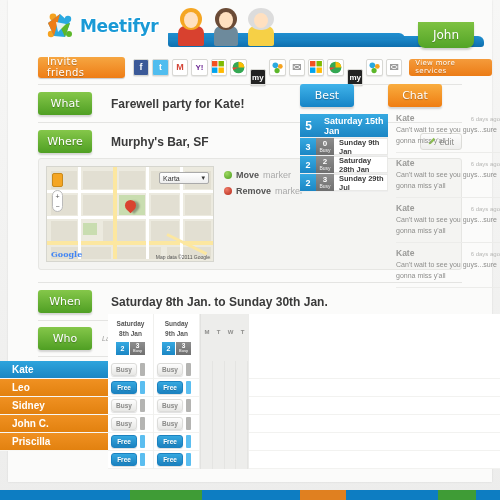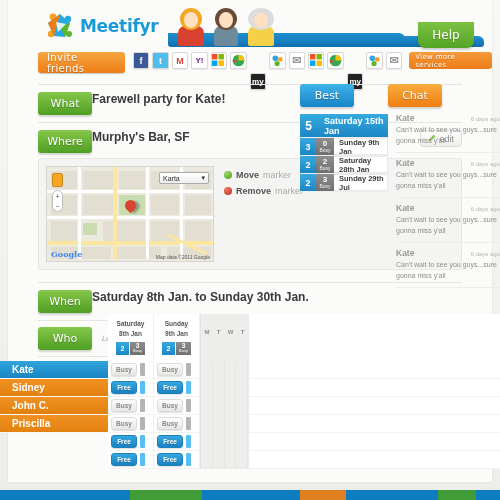--- a/index.html
+++ b/index.html
@@ -62,21 +62,21 @@
     box-shadow: 0 2px 2px rgba(0,0,0,.18);
     color: #fff; font-size: 12px;
     display: flex; align-items: center; justify-content: center;
     font-family: "DejaVu Sans", sans-serif;
     text-shadow: 0 1px 1px rgba(0,0,0,.25);
   }
 
   
   .invite-bar {
     position: absolute; left: 0; right: 0; top: 52px; height: 30px;
-    display: flex; padding-left: 30px; gap: 3px;
+    display: flex; align-items: center; padding-left: 30px; gap: 3px;
   }
   .invite-btn {
     height: 21px; padding: 0 9px;
     background: linear-gradient(180deg,#f6a641,#ee7d16);
     border-radius: 3px; color: #fff;
     display: flex; align-items: center;
     font-size: 10px; font-family: "DejaVu Sans", sans-serif;
     text-shadow: 0 1px 1px rgba(0,0,0,.25);
     box-shadow: 0 1px 1px rgba(0,0,0,.2);
     margin-right: 5px;
@@ -118,21 +118,21 @@
     background: linear-gradient(180deg,#85c74a,#4f9f23);
     box-shadow: 0 2px 2px rgba(0,0,0,.16);
     color: #fff; display: flex; align-items: center; justify-content: center;
     font-family: "DejaVu Sans", sans-serif; font-size: 11px;
     text-shadow: 0 1px 1px rgba(0,0,0,.3);
     flex: none;
   }
   .tag.blue  { background: linear-gradient(180deg,#40b3ea,#1684c6); }
   .tag.orange{ background: linear-gradient(180deg,#f9ad3f,#ef7d12); }
 
-  .row { display: flex; align-items: flex-start; gap: 0; padding: 7px 30px; }
+  .row { display: flex; align-items: center; gap: 19px; padding: 7px 30px; }
   .row-title { font-size: 12px; font-weight: bold; color: #3a3a3a; }
 
   .edit-btn {
     margin-left: auto; height: 17px; padding: 0 7px;
     background: linear-gradient(180deg,#fdfdfd,#eeeeec);
     border: 1px solid #dcdcd8; border-radius: 3px;
     display: flex; align-items: center; gap: 3px;
     color: #8d8d8a; font-size: 9px;
   }
 
@@ -318,21 +318,21 @@
             <circle cx="25" cy="24" r="3" fill="#5cb72a"></circle>
             <path d="M16 4 L26 13 L21 27 L10 26 L4 13 Z" fill="#2aa9e0"></path>
             <path d="M16 4 L10 26 L4 13 Z" fill="#ee7d16"></path>
             <path d="M26 13 L21 27 L16 16 Z" fill="#5cb72a"></path>
             <path d="M12 12 L22 14 L14 22 Z" fill="#ffffff" opacity=".85"></path>
           </svg>
         </span>
         <span class="logo-text">Meetifyr</span>
       </div>
 
-      <div class="help-btn">Help</div>
+      <div class="help-btn">John</div>
     </div>
 
     <div class="invite-bar">
       <div class="invite-btn">Invite friends</div>
 
       <div class="svc fb">f</div>
       <div class="svc tw">t</div>
       <div class="svc gm">M</div>
       <div class="svc yh" style="font-size:8px;">Y!</div>
       <div class="svc ms">
@@ -561,20 +561,21 @@
         </div>
       </div>
     </div>
   </div>
 
   <div class="grid-wrap">
     <div class="grid">
 
       <div class="names-col">
         <div class="name-cell kate">Kate</div>
+        <div class="name-cell">Leo</div>
         <div class="name-cell">Sidney</div>
         <div class="name-cell">John C.</div>
         <div class="name-cell">Priscilla</div>
       </div>
 
       <div class="days">
 
         <div class="day-col">
           <div class="day-head">
             <div class="d1">Saturday</div>

